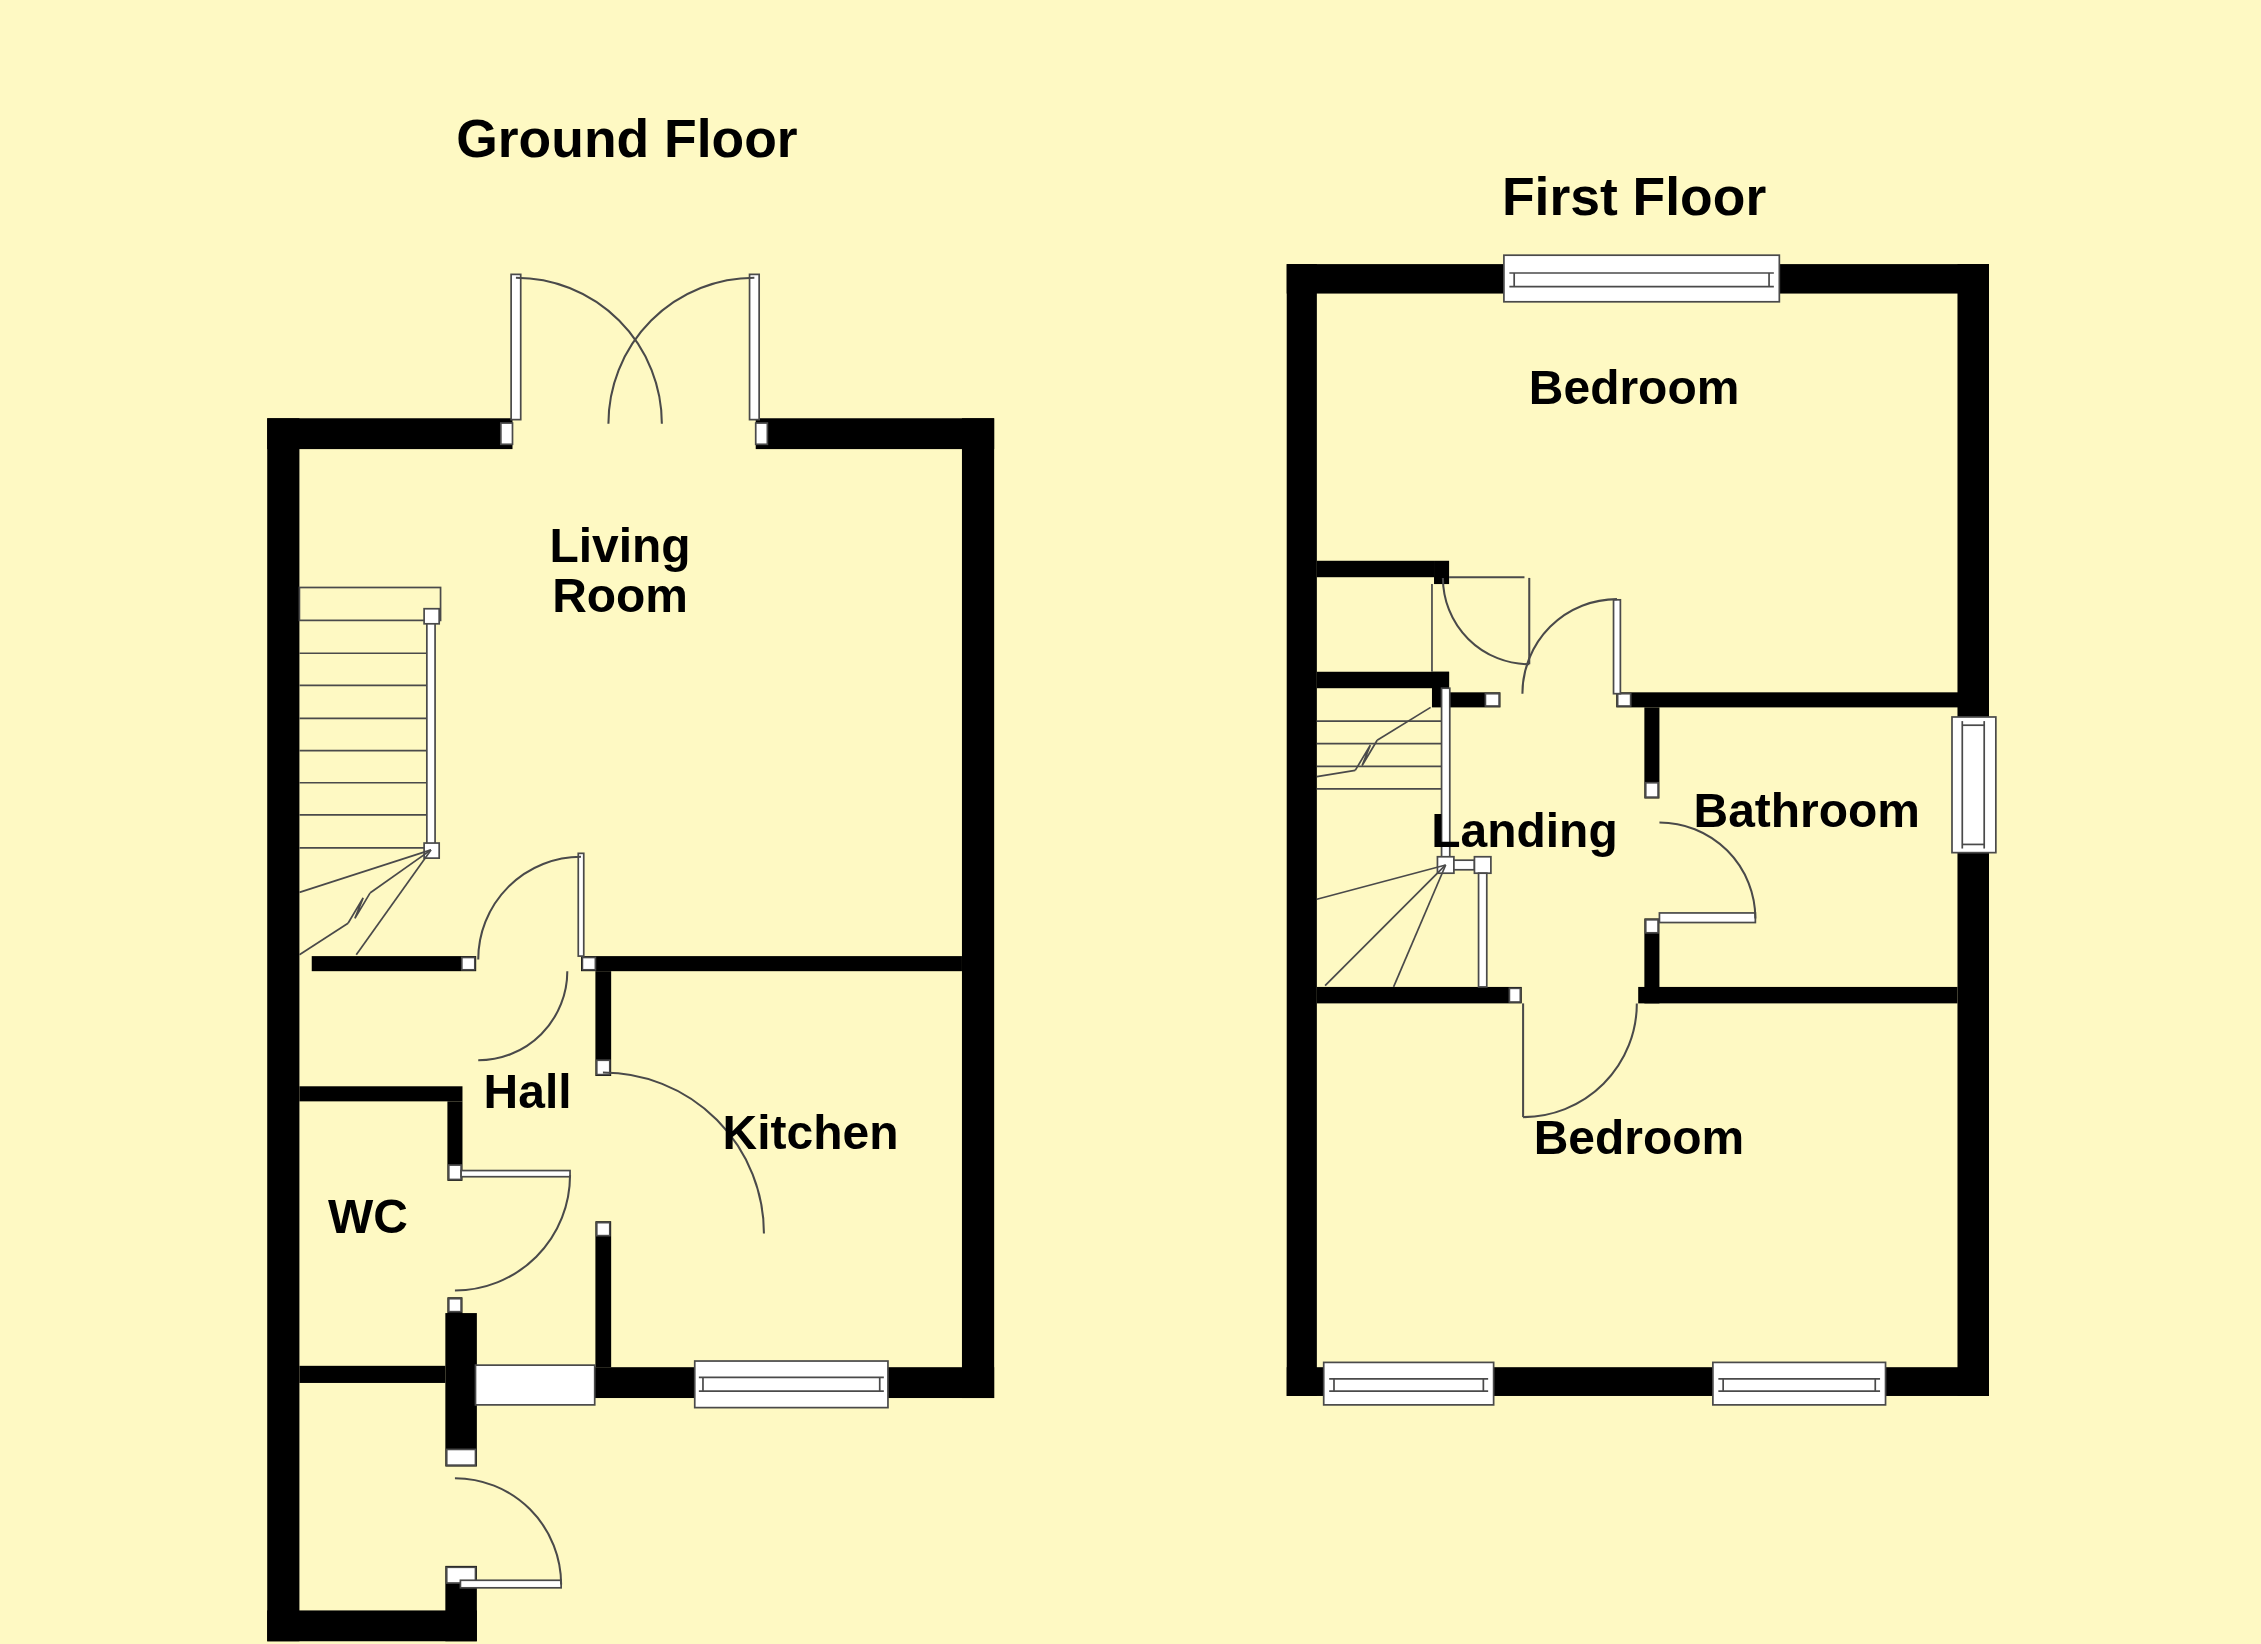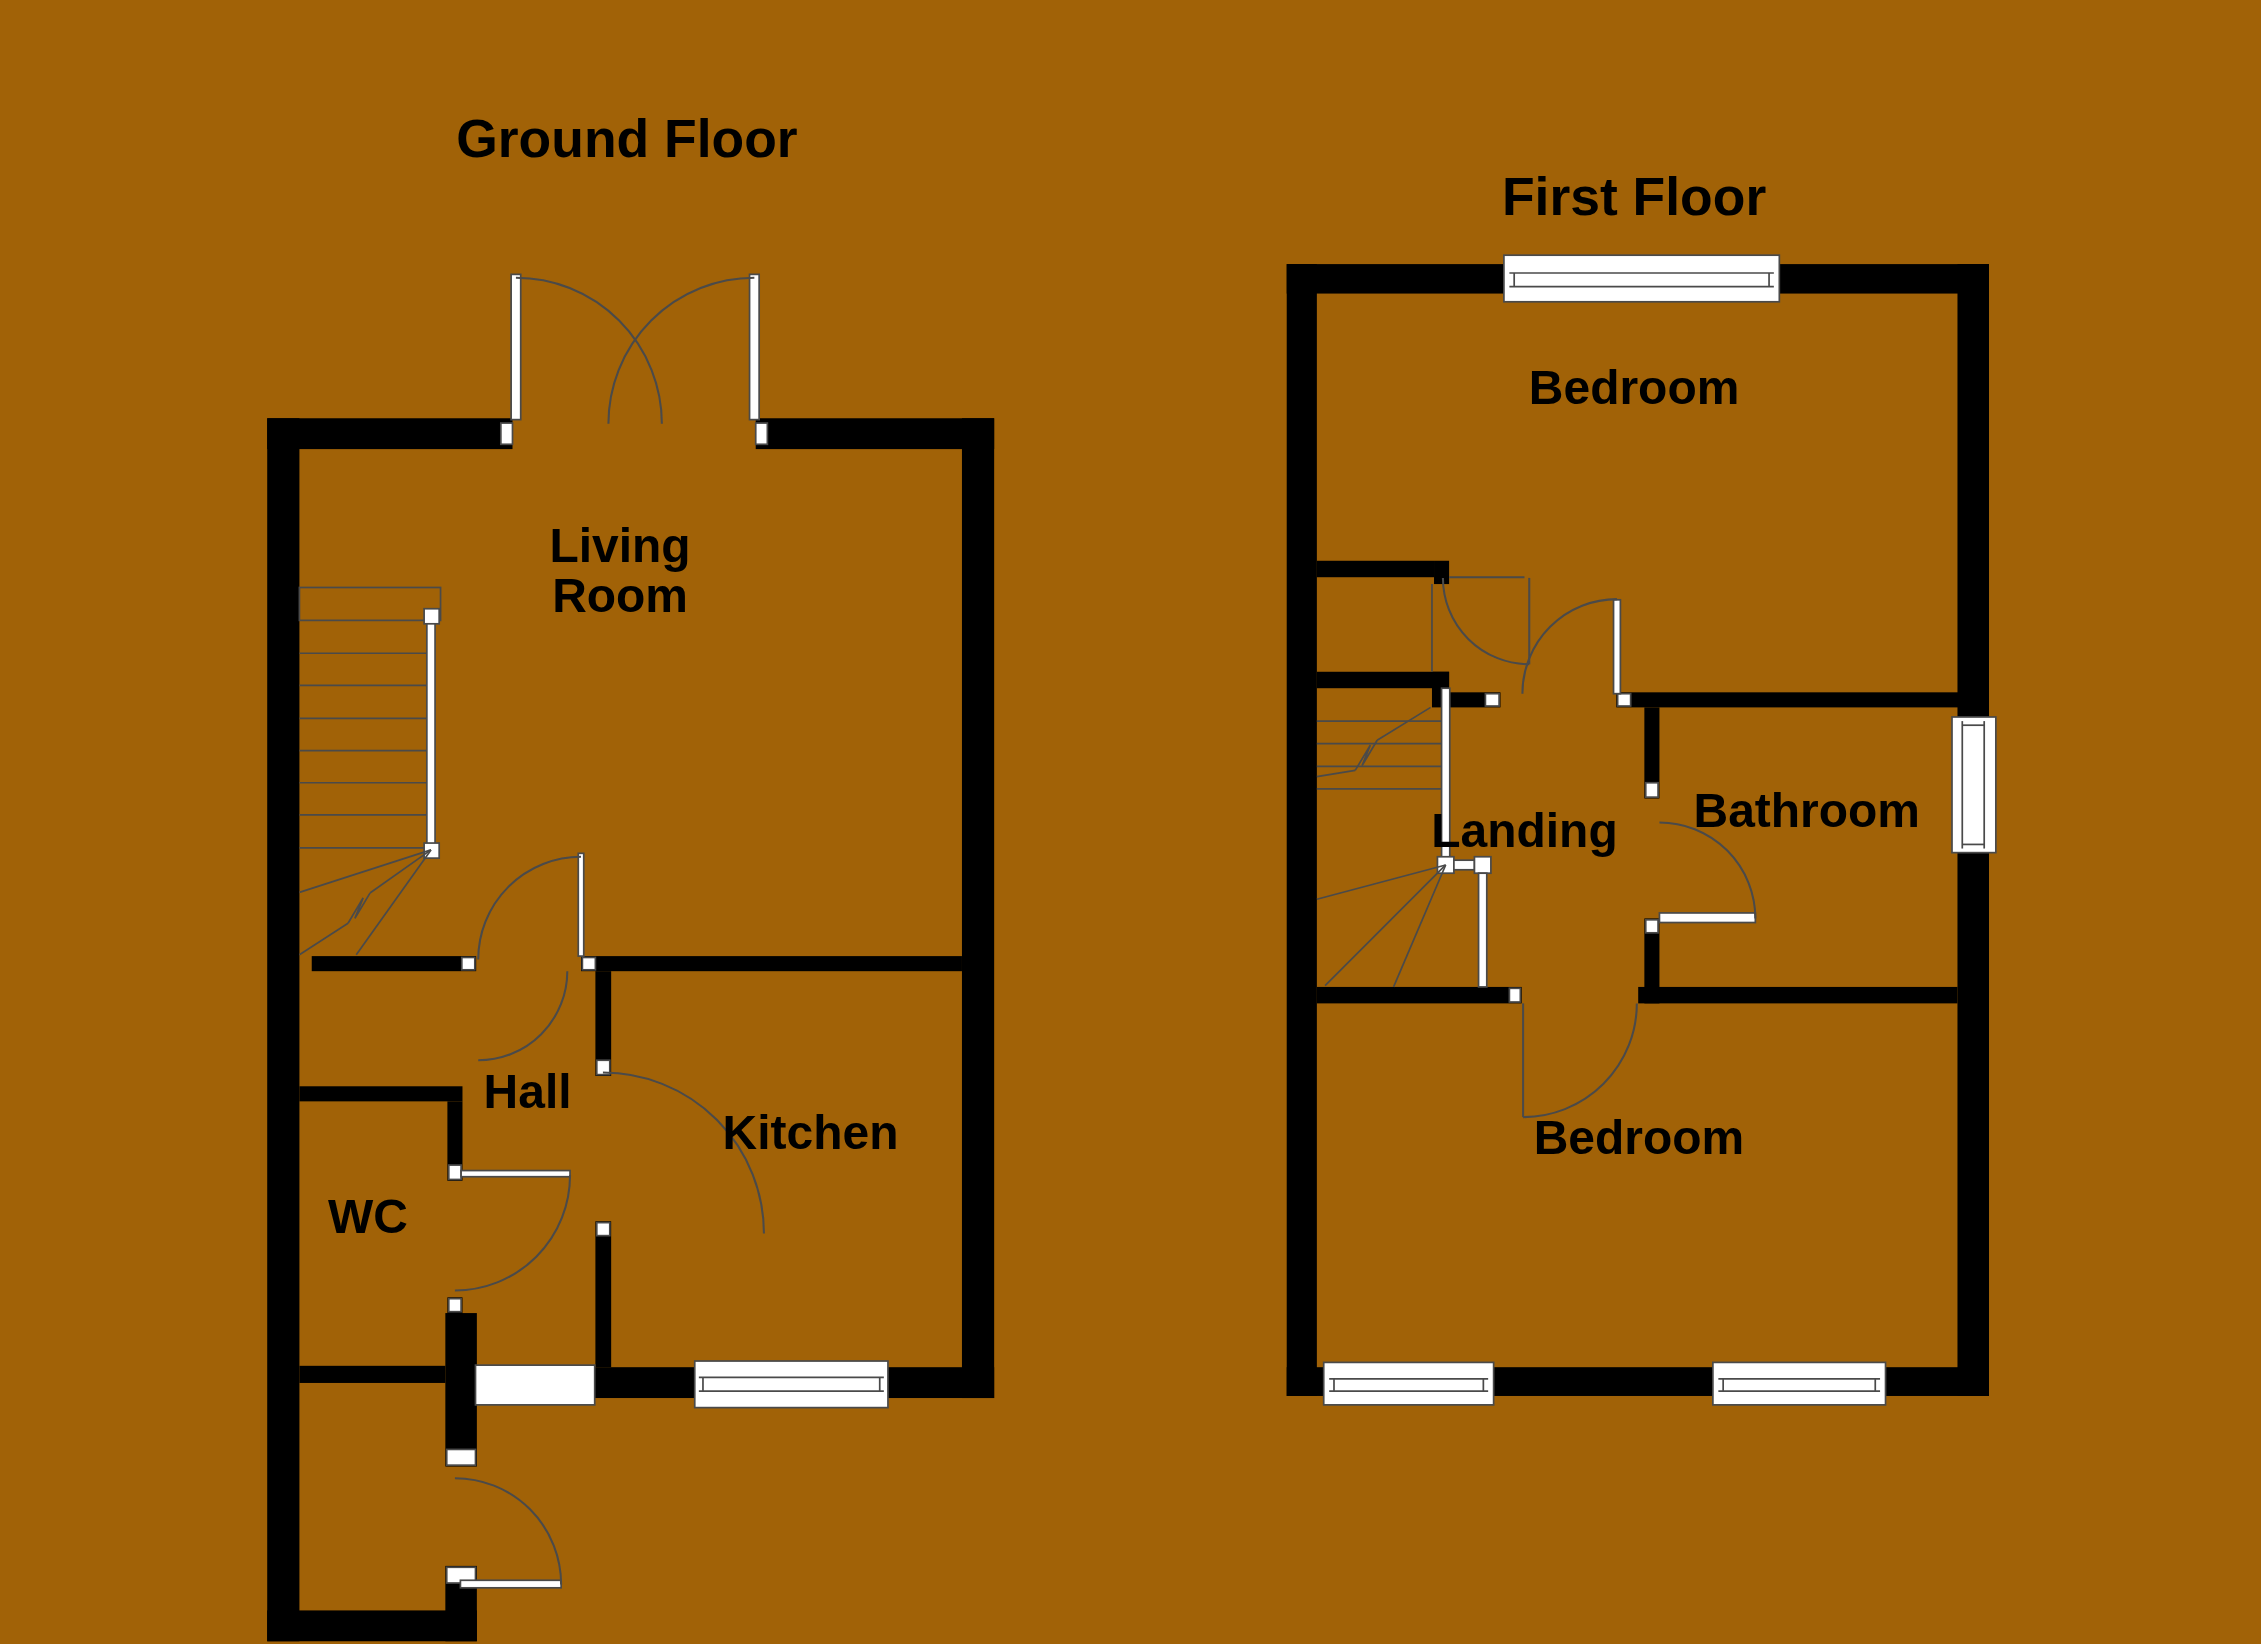--- a/index.html
+++ b/index.html
@@ -1,16 +1,16 @@
 <!DOCTYPE html>
 <html style="font-size:11px"><head>
 <meta charset="utf-8">
 <style>
   html,body{margin:0;padding:0;background:#ffffff;}
-  .page{position:relative;width:2261px;height:1645px;background:#a16207;overflow:hidden;}
+  .page{position:relative;width:2261px;height:1645px;background:#fef9c3;overflow:hidden;}
   svg{display:block;}
   .title{font-family:"Liberation Sans",sans-serif;font-weight:bold;font-size:78px;fill:#000;}
   .room-label{font-family:"Liberation Sans",sans-serif;font-weight:bold;font-size:70px;fill:#000;}
   .wall{fill:#000000;stroke:none;}
   .thin{stroke:#4a4a4a;stroke-width:3;fill:none;}
   .thin2{stroke:#4a4a4a;stroke-width:2.5;fill:none;}
   .whitebox{fill:#ffffff;stroke:#4a4a4a;stroke-width:2.5;}
   .leaf{fill:#ffffff;stroke:#4a4a4a;stroke-width:2.5;}
 </style>
 </head>

